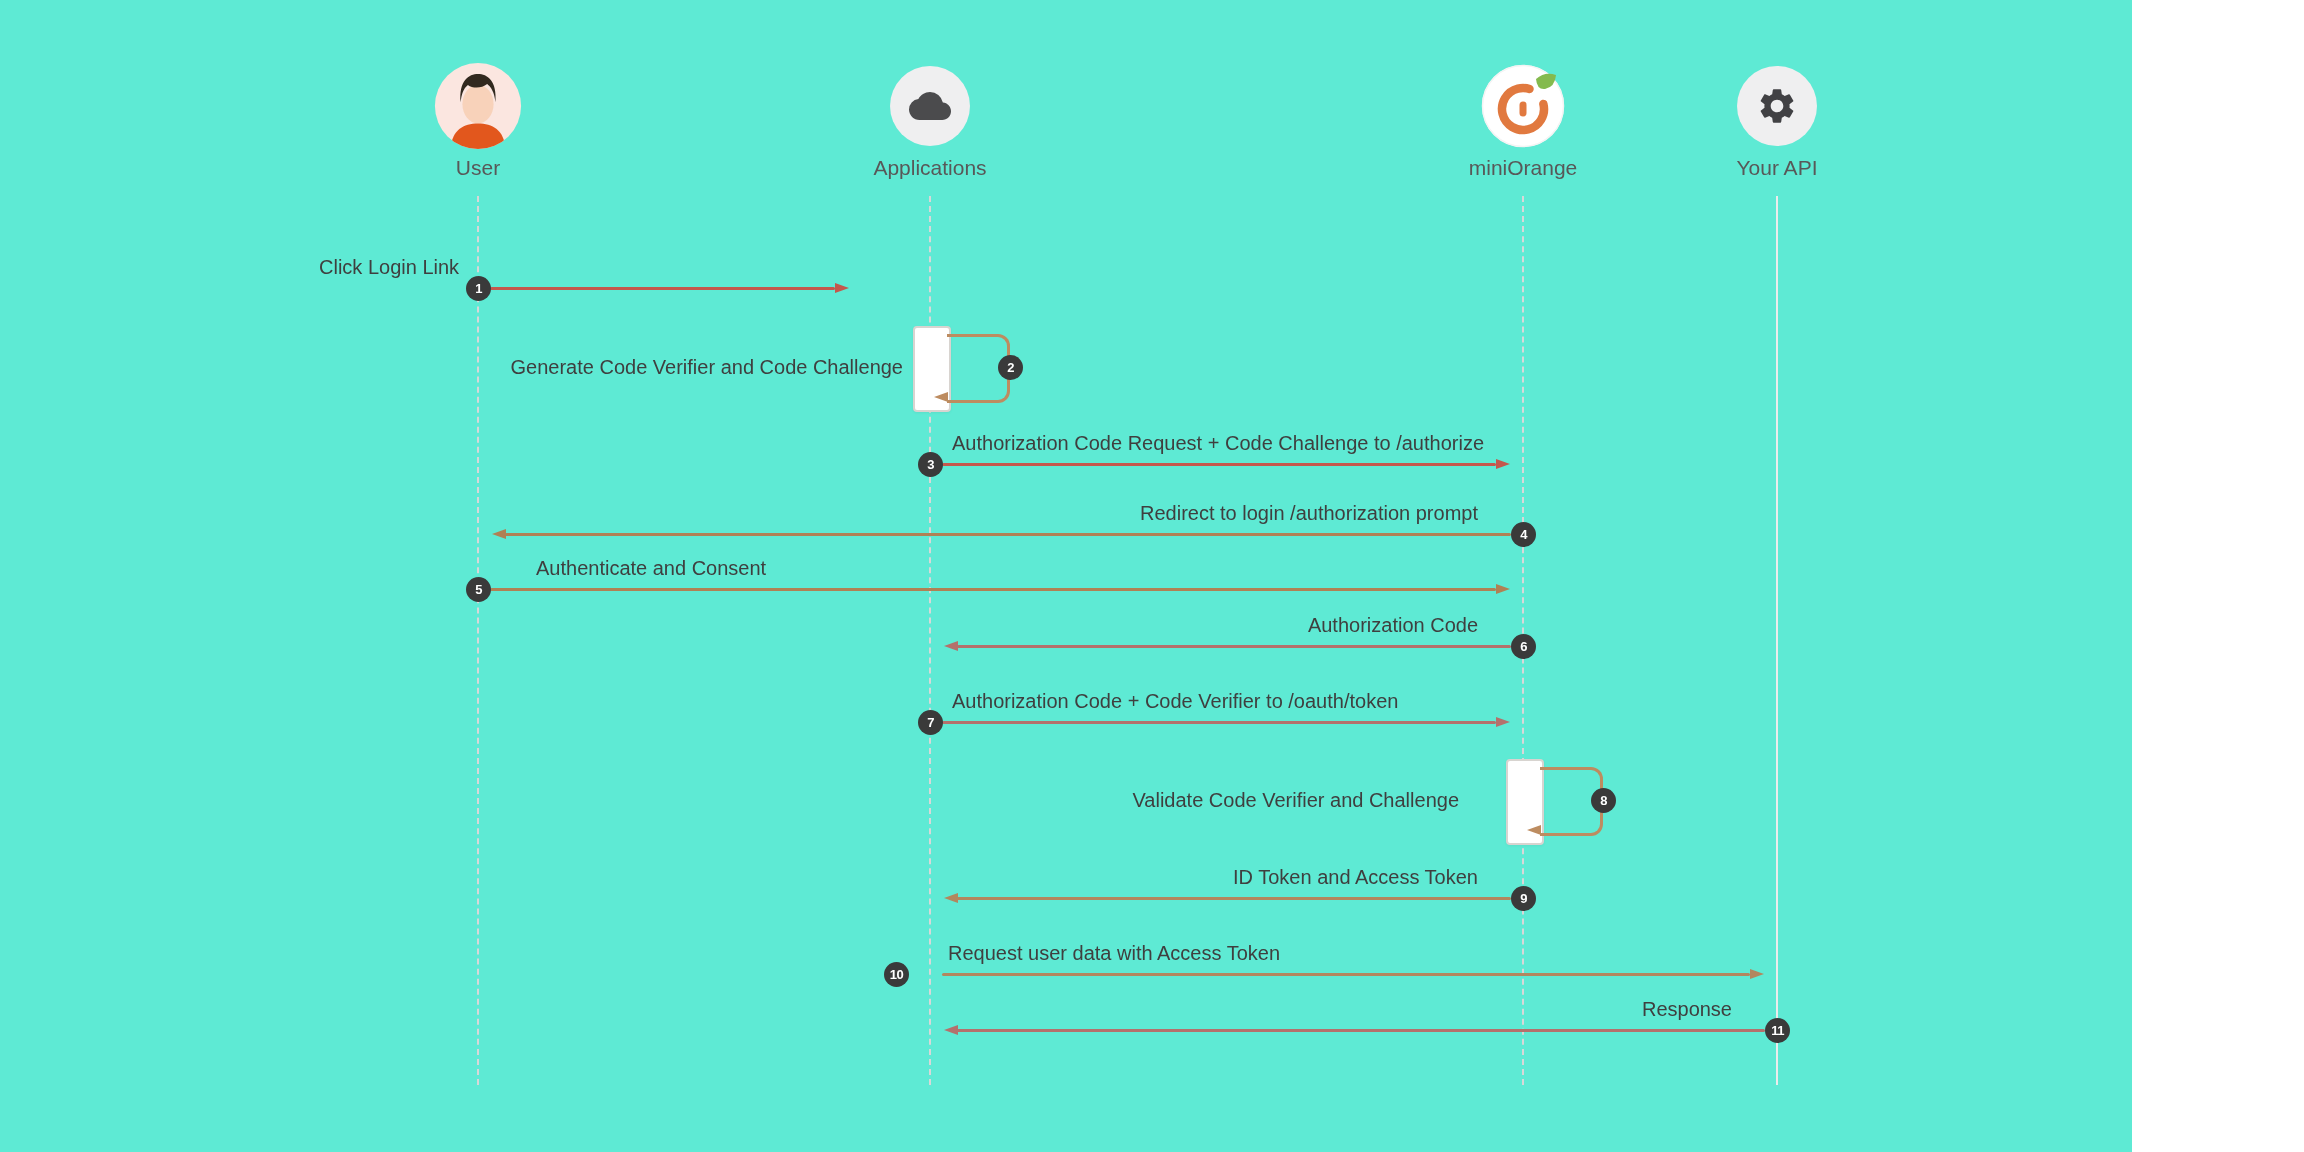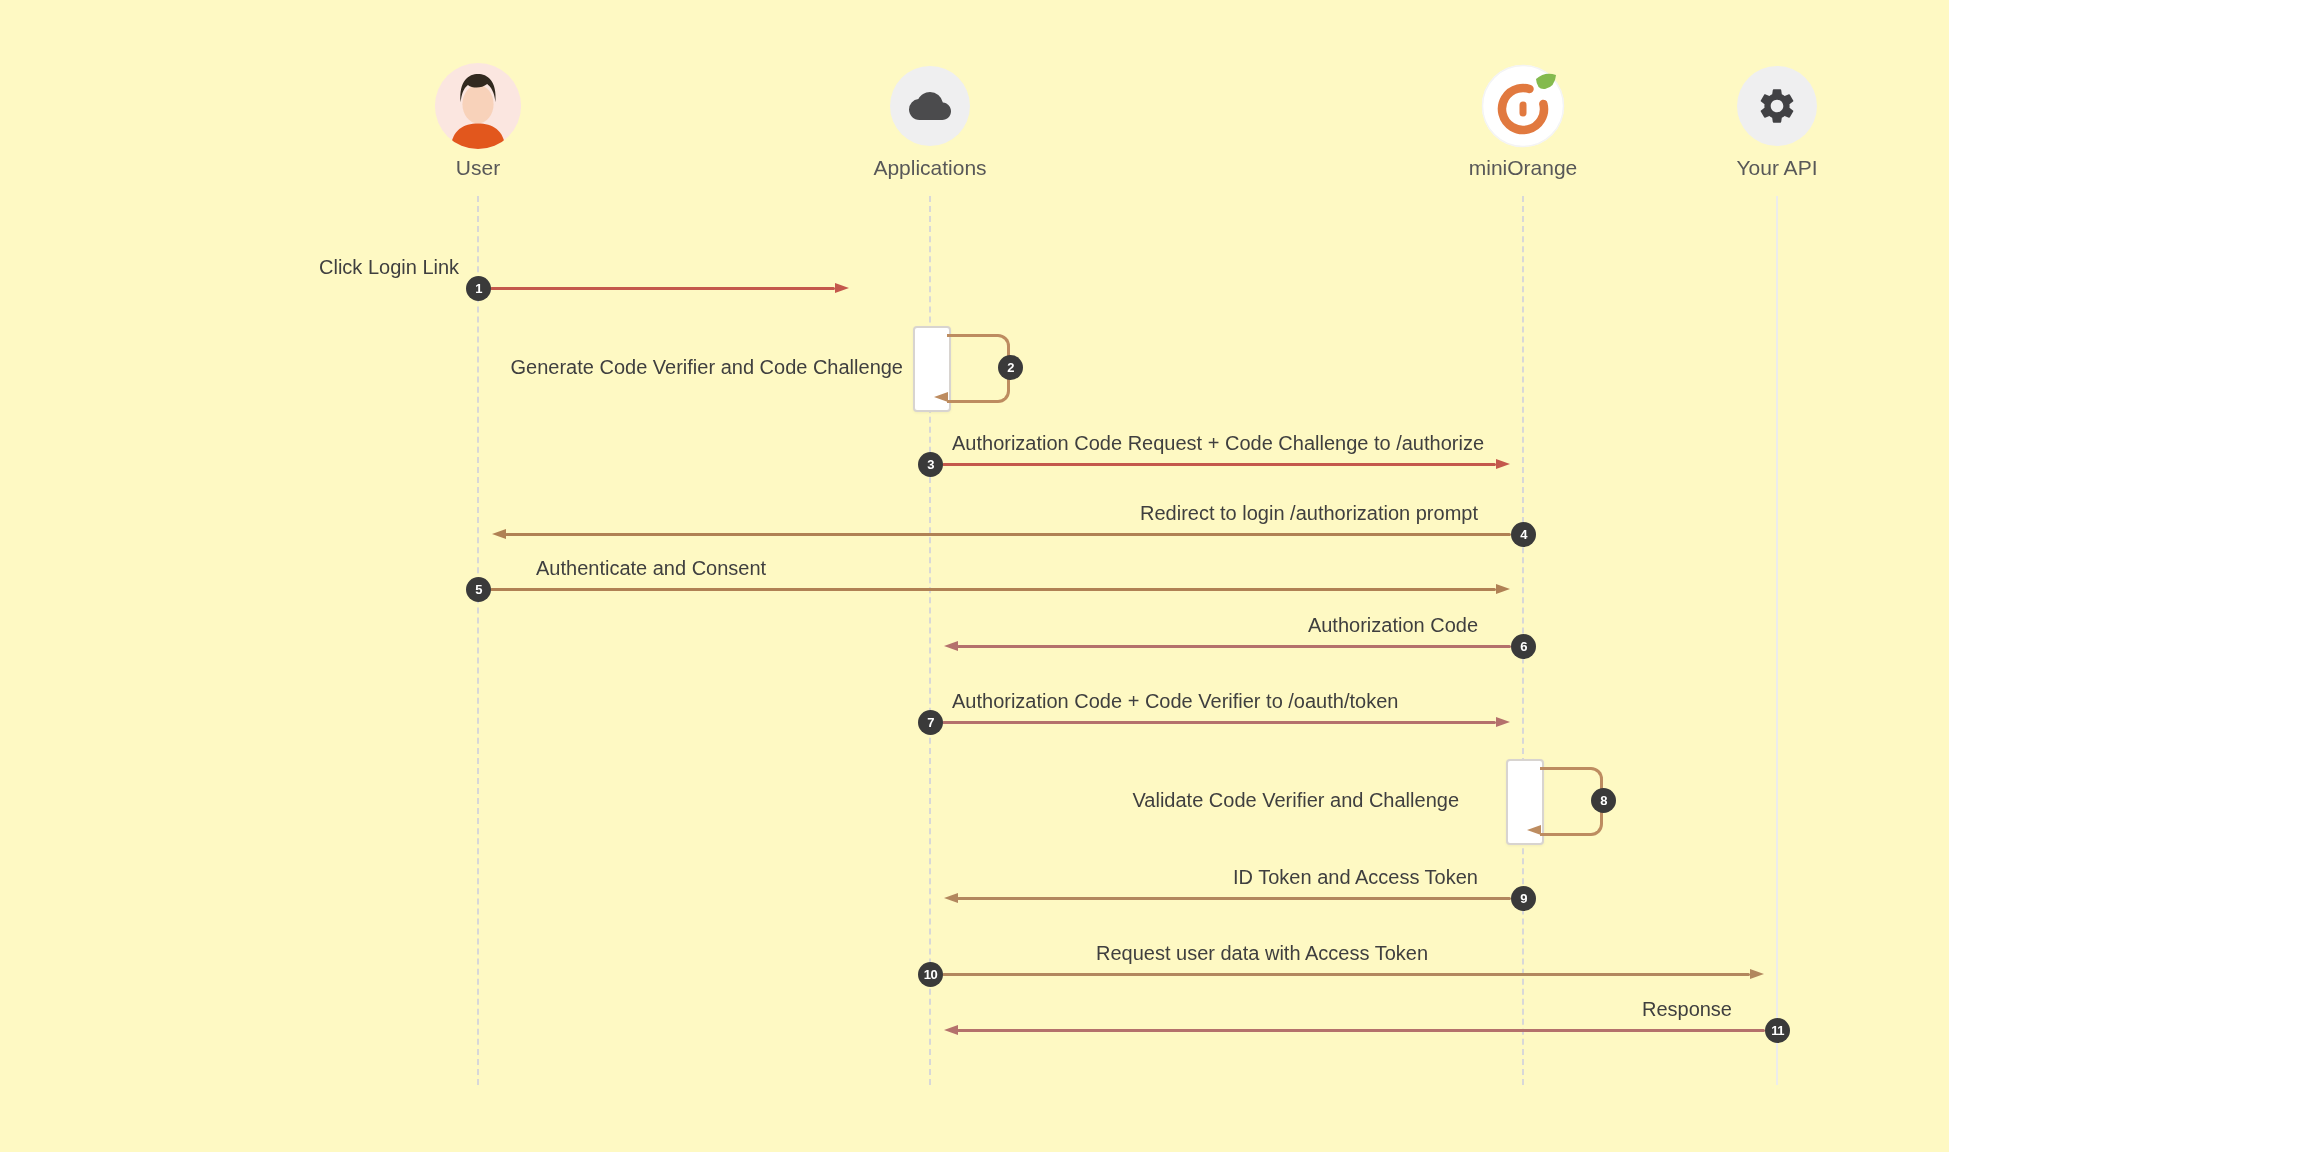--- a/index.html
+++ b/index.html
@@ -1,17 +1,17 @@
 <!DOCTYPE html>
 <html><head>
 <meta charset="utf-8">
 <style>
   html,body{margin:0;padding:0;background:#ffffff;}
   .canvas{
-    position:relative;width:1949px;height:1152px;background:#fef9c3;
+    position:relative;width:2132px;height:1152px;background:#5eead4;
     font-family:"Liberation Sans",sans-serif;overflow:hidden;
   }
   .icon-circle{position:absolute;border-radius:50%;display:flex;align-items:center;justify-content:center;}
   .actor-label{position:absolute;width:260px;text-align:center;font-size:21px;color:#585858;}
   .lifeline{position:absolute;width:0;border-left:2px dashed #d8d8d8;}
   .lifeline.light{border-left:2px solid #ececec;}
   .msg-line{position:absolute;height:3px;border-radius:2px;}
   .arrowhead{position:absolute;width:0;height:0;border-top:5px solid transparent;border-bottom:5px solid transparent;}
   .arrowhead.right{border-left-width:14px;border-left-style:solid;}
   .arrowhead.left{border-right-width:14px;border-right-style:solid;}
@@ -105,19 +105,19 @@
     <div class="loop" style="left: 1540px; top: 767px; width: 60px; height: 63px; border-color: rgb(189, 140, 96);"></div>
     <div class="arrowhead left" style="left: 1527px; top: 825px; border-right-color: rgb(189, 140, 96);"></div>
     <div class="badge" style="left: 1591px; top: 788px;">8</div>
     <div class="msg-label end" style="left: 759px; top: 787px; width: 700px;">Validate Code Verifier and Challenge</div>
     <div class="msg-line" style="left: 957px; top: 897px; width: 554px; background: rgb(178, 135, 94);"></div>
     <div class="arrowhead left" style="left: 944px; top: 893px; border-right-color: rgb(178, 135, 94);"></div>
     <div class="badge" style="left: 1511px; top: 886px;">9</div>
     <div class="msg-label end" style="top: 864px; left: 778px; width: 700px;">ID Token and Access Token</div>
     <div class="msg-line" style="left: 942px; top: 973px; width: 808px; background: rgb(178, 135, 94);"></div>
     <div class="arrowhead right" style="left: 1750px; top: 969px; border-left-color: rgb(178, 135, 94);"></div>
-    <div class="badge" style="left: 918px; top: 962px; text-align: center;">10</div>
-    <div class="msg-label start" style="top: 940px; left: 912px; width: 700px; text-align: center;">Request user data with Access Token</div>
+    <div class="badge" style="left: 884px; top: 962px; text-align: center;">10</div>
+    <div class="msg-label start" style="top: 940px; left: 948px; width: 700px;">Request user data with Access Token</div>
     <div class="msg-line" style="left: 957px; top: 1029px; width: 808px; background: rgb(180, 113, 108);"></div>
     <div class="arrowhead left" style="left: 944px; top: 1025px; border-right-color: rgb(180, 113, 108);"></div>
     <div class="badge" style="left: 1765px; top: 1018px;">11</div>
     <div class="msg-label end" style="top: 996px; left: 1032px; width: 700px;">Response</div>
   </div>
 
 </body></html>

